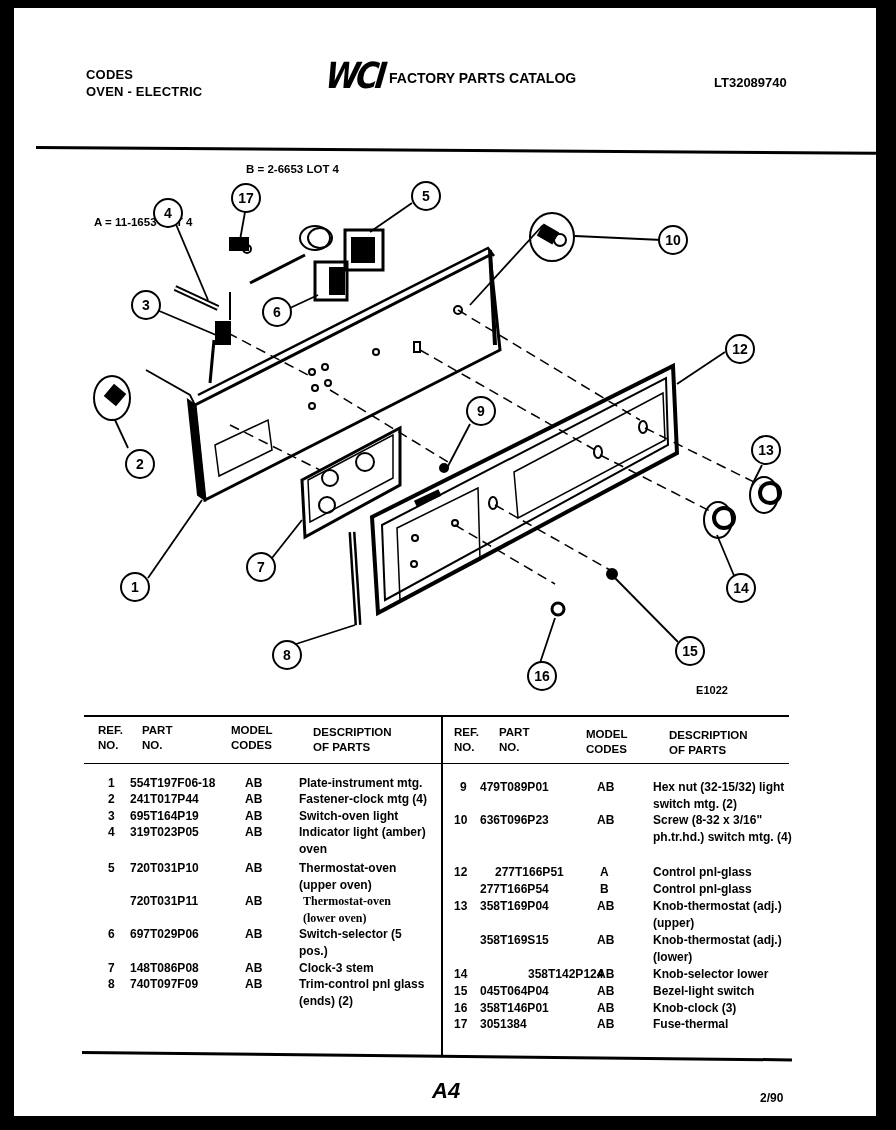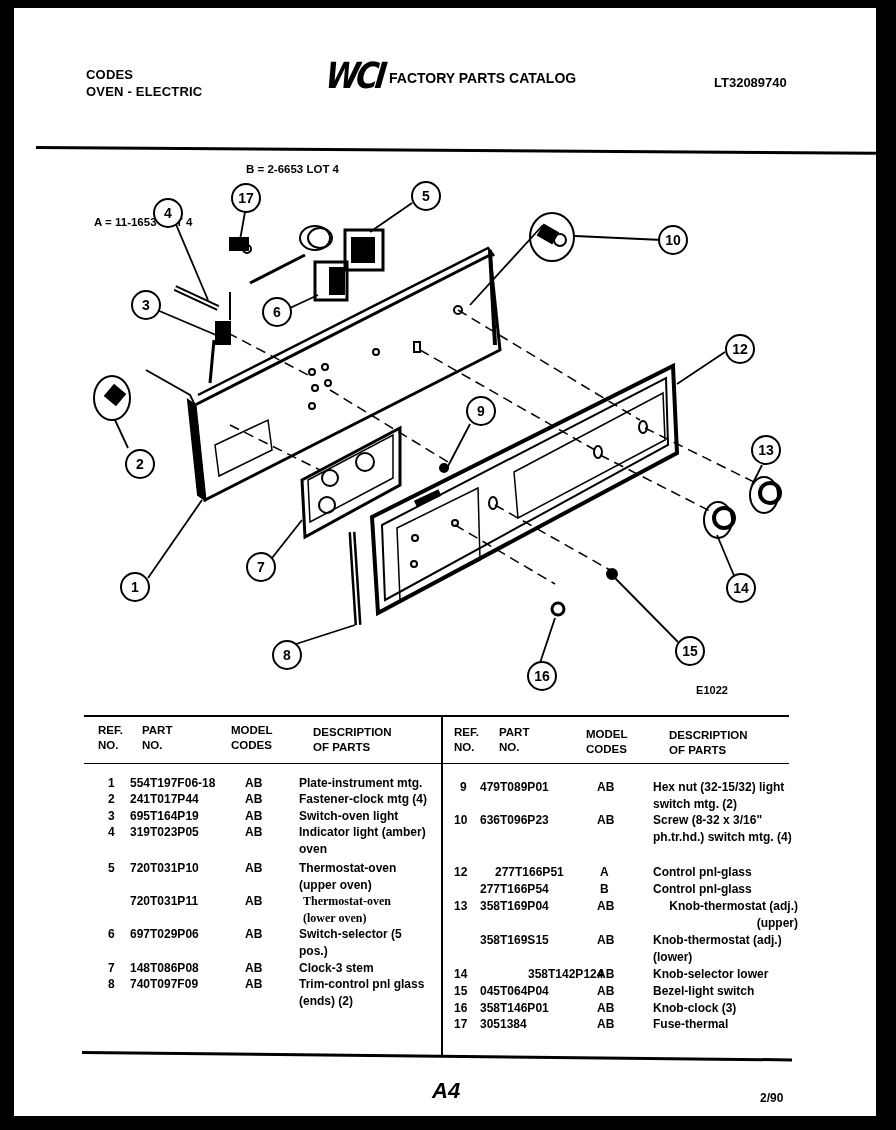--- a/index.html
+++ b/index.html
@@ -324,21 +324,21 @@
   <div class="row" style="left:440px; top:873px; width:340px; height:17px;">
     <span style="left:0px;"></span>
       <span style="left:26px;">277T166P54</span>
       <span style="left:146px;">B</span>
       <span class="desc" style="left:199px;">Control pnl-glass</span>
   </div>
   <div class="row" style="left:440px; top:890px; width:340px; height:34px;">
     <span style="left:0px;">13</span>
       <span style="left:26px;">358T169P04</span>
       <span style="left:143px;">AB</span>
-      <span class="desc" style="left:199px; width:145px;text-align:right;">Knob-thermostat (adj.) (upper)</span>
+      <span class="desc" style="left:199px; width:145px;">Knob-thermostat (adj.) (upper)</span>
   </div>
   <div class="row" style="left:440px; top:924px; width:340px; height:34px;">
     <span style="left:0px;"></span>
       <span style="left:26px;">358T169S15</span>
       <span style="left:143px;">AB</span>
       <span class="desc" style="left:199px; width:145px;">Knob-thermostat (adj.) (lower)</span>
   </div>
   <div class="row" style="left:440px; top:958px; width:340px; height:17px;">
     <span style="left:0px;">14</span>
       <span style="left:26px;margin-left:48px;">358T142P124</span>

